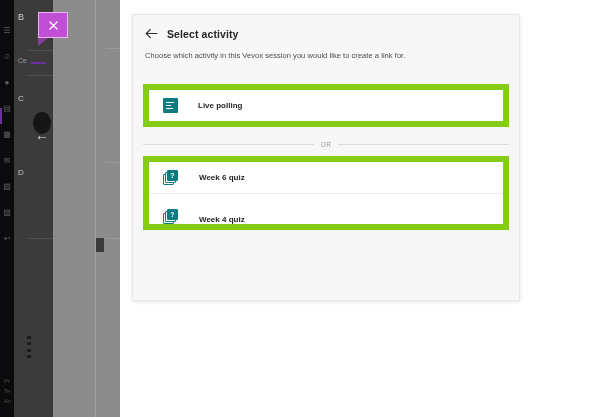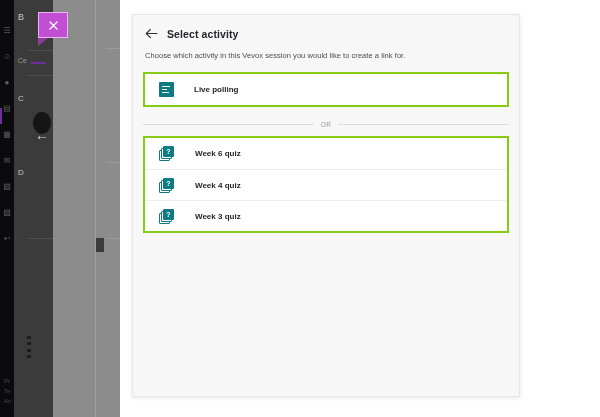--- a/index.html
+++ b/index.html
@@ -140,21 +140,21 @@
   .close-flag .tail {
     position: absolute; left: 0; top: 26px;
     width: 0; height: 0;
     border-left: 10px solid #8e3ba0;
     border-bottom: 8px solid transparent;
   }
 
   
   .panel {
     position: absolute; left: 132px; top: 14px;
-    width: 388px; height: 383px;
+    width: 388px; height: 287px;
     background: #f7f7f7;
     border: 1px solid #e6e6e6;
     box-shadow: 0 1px 4px rgba(0,0,0,0.10);
     overflow: hidden;
   }
   .panel-header {
     display: flex; align-items: center;
     gap: 9px;
     padding: 12px 14px 0 12px;
   }
@@ -211,33 +211,33 @@
     font-size: 6.5px;
     font-weight: bold;
     letter-spacing: .4px;
     font-family: "Liberation Sans", sans-serif;
     cursor: pointer;
     display: flex; align-items: center; gap: 2px;
     white-space: nowrap;
   }
 
   .card {
-    margin: 12px 10px 0 10px;
+    margin: 24px 10px 0 10px;
     background: #ffffff;
-    border: 2px solid #84cc16;
+    border: 6px solid #84cc16;
   }
   .card.list { margin-top: 8px; }
 
   .row {
     display: flex; align-items: center;
     height: 31px;
     padding: 0 14px;
     cursor: pointer;
   }
-  .row + .row { border-top: 1px solid #ededed; }
+  .row + .row { border-top: 1px solid #ededed; align-items: flex-end; }
   .row-label {
     font-size: 8px;
     font-weight: bold;
     color: #262629;
     margin-left: 20px;
   }
 
   
   .poll-icon {
     width: 15px; height: 15px;
@@ -409,27 +409,19 @@
 
       <div class="row">
         <span class="quiz-icon">
           <span class="c c1"></span>
             <span class="c c2"></span>
           <span class="c c3">?</span>
         </span>
         <span class="row-label">Week 4 quiz</span>
       </div>
 
-      <div class="row">
-        <span class="quiz-icon">
-          <span class="c c1"></span>
-            <span class="c c2"></span>
-          <span class="c c3">?</span>
-        </span>
-        <span class="row-label">Week 3 quiz</span>
-      </div>
 
 
 
     </div>
   </div>
 
 </div>
 
 </body></html>

